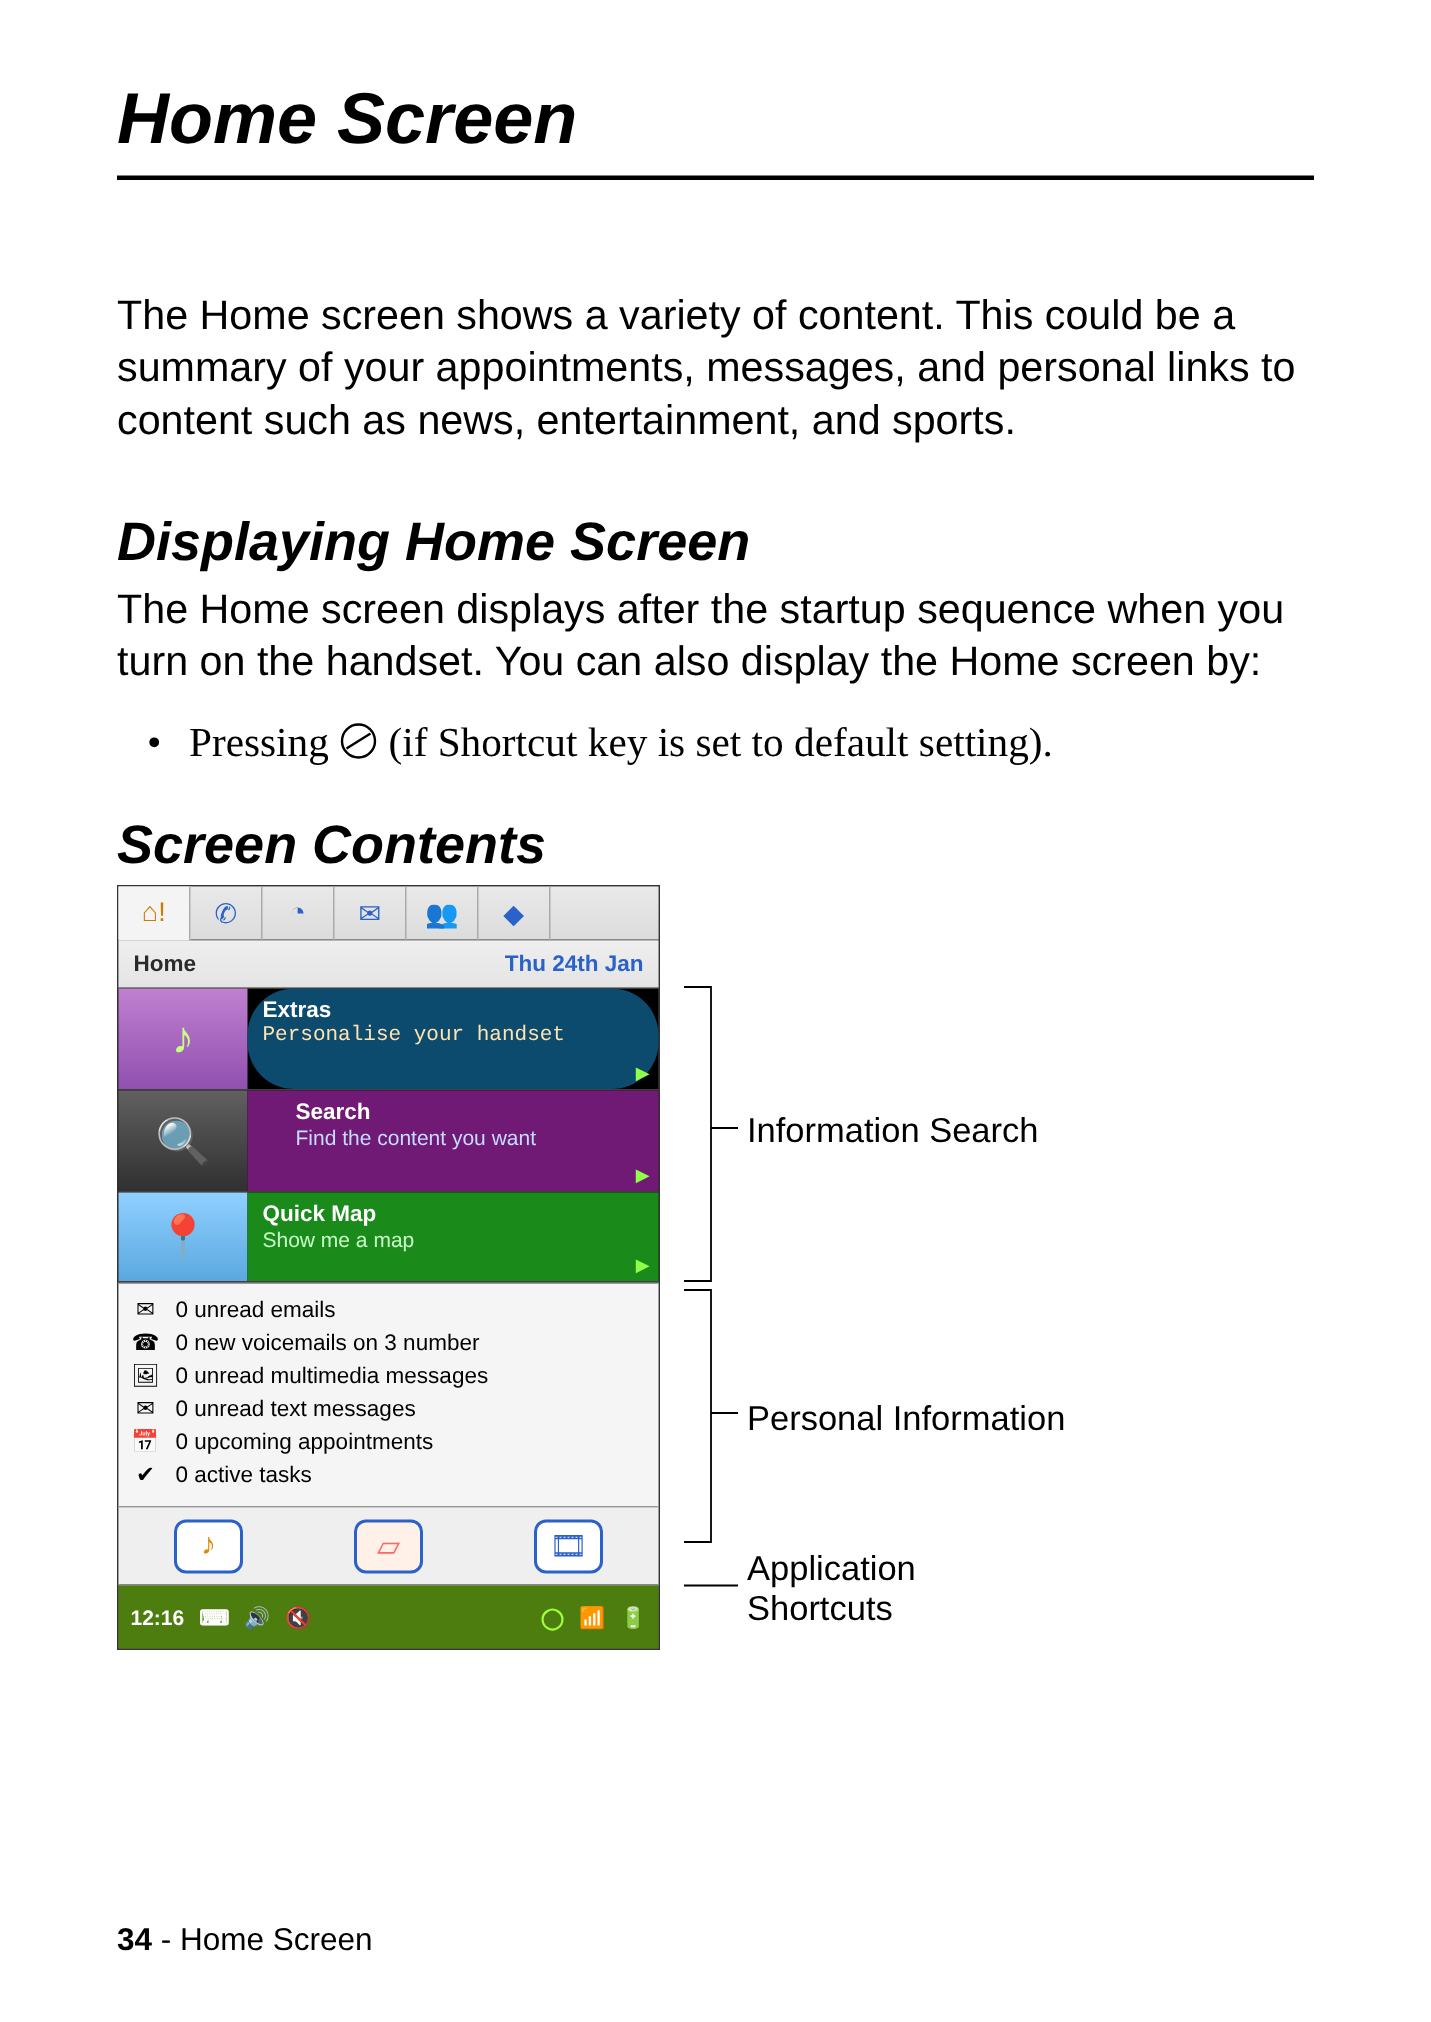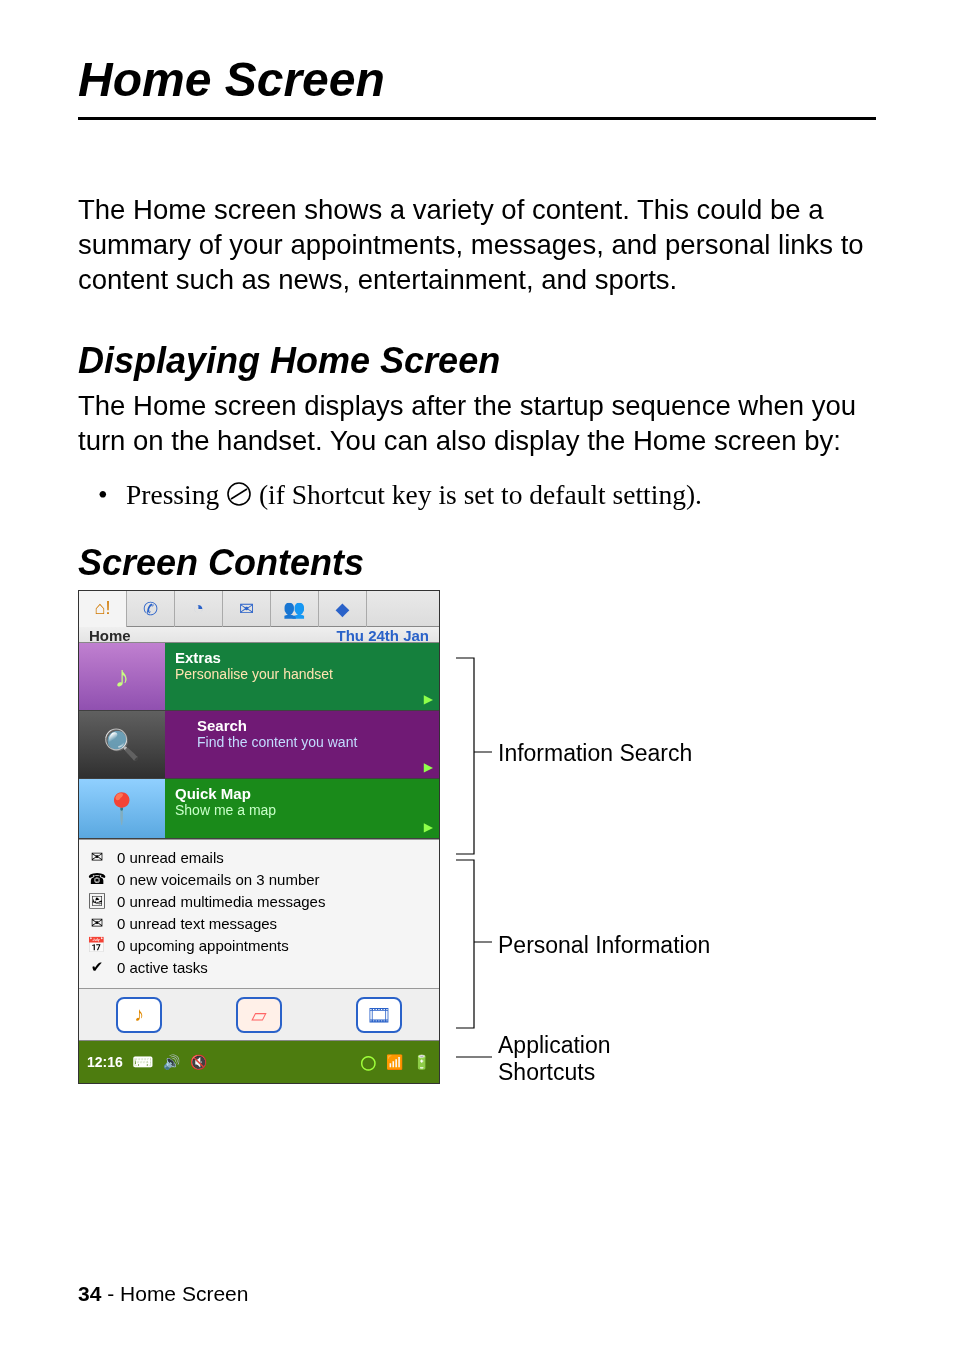--- a/index.html
+++ b/index.html
@@ -123,22 +123,22 @@
     font-size: 18px;
   }
   .appbar .cell.first {
     background: #f4f4f4;
     color: #d07800;
   }
   .titlebar {
     display: flex;
     justify-content: space-between;
     background: linear-gradient(#efefef,#e4e4e4);
-    height: 16px;
-    align-items: flex-start;
+    height: 32px;
+    align-items: center;
     padding: 0 10px;
     border-bottom: 1px solid #888;
   }
   .titlebar .label {
     font-weight: bold;
     font-size: 15px;
     color: #2a2a2a;
   }
   .titlebar .date {
     font-weight: bold;
@@ -168,22 +168,22 @@
     position: relative;
   }
   .snack .text .t1 { font-weight: bold; font-size: 15px; color: #fff; }
   .snack .text .t2 { font-size: 14px; }
   .snack .arrow {
     position: absolute;
     right: 6px; bottom: 4px;
     color: #8fff4a;
     font-size: 12px;
   }
-  .snack.extras .text { background: #15803d; }
-  .snack.extras .text .t2 { color: #ffe3b0; }
+  .snack.extras .text { background: #0c4a6e; border-radius: 31px; }
+  .snack.extras .text .t2 { color: #ffe3b0; font-family: Liberation Mono, monospace; }
   .snack.extras .thumb { background: linear-gradient(#c080d0,#9050b0); color:#c8ff80; }
   .snack.search .text { background: #701a75; padding-left: 32px; }
   .snack.search .text .t2 { color: #c3dcff; }
   .snack.search .thumb { background: linear-gradient(#606060,#303030); color:#ffe070; }
   .snack.map  { height: 60px; }
   .snack.map .text { background: #1a8a1a; }
   .snack.map .text .t1 { color: #fff; }
   .snack.map .text .t2 { color: #c8ffc8; }
   .snack.map .thumb { background: linear-gradient(#90d0ff,#5aa8e0); color:#ff3020; }
 

